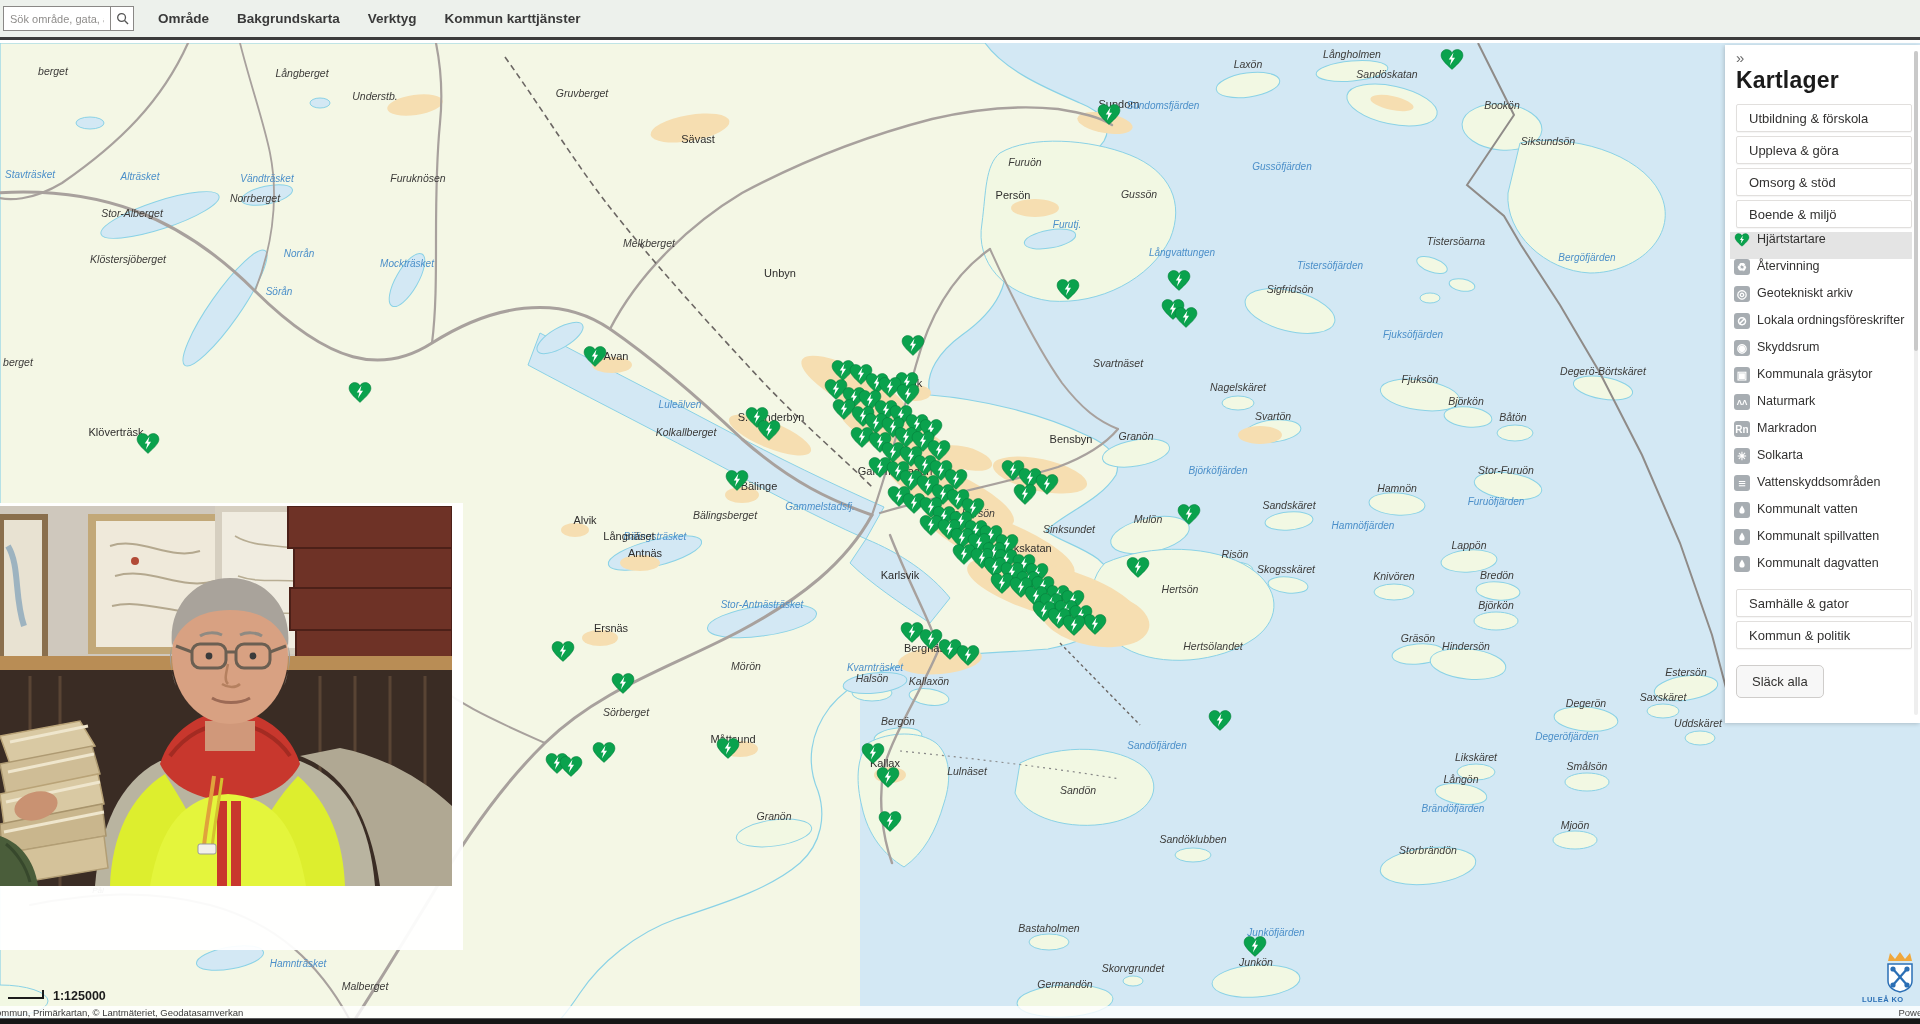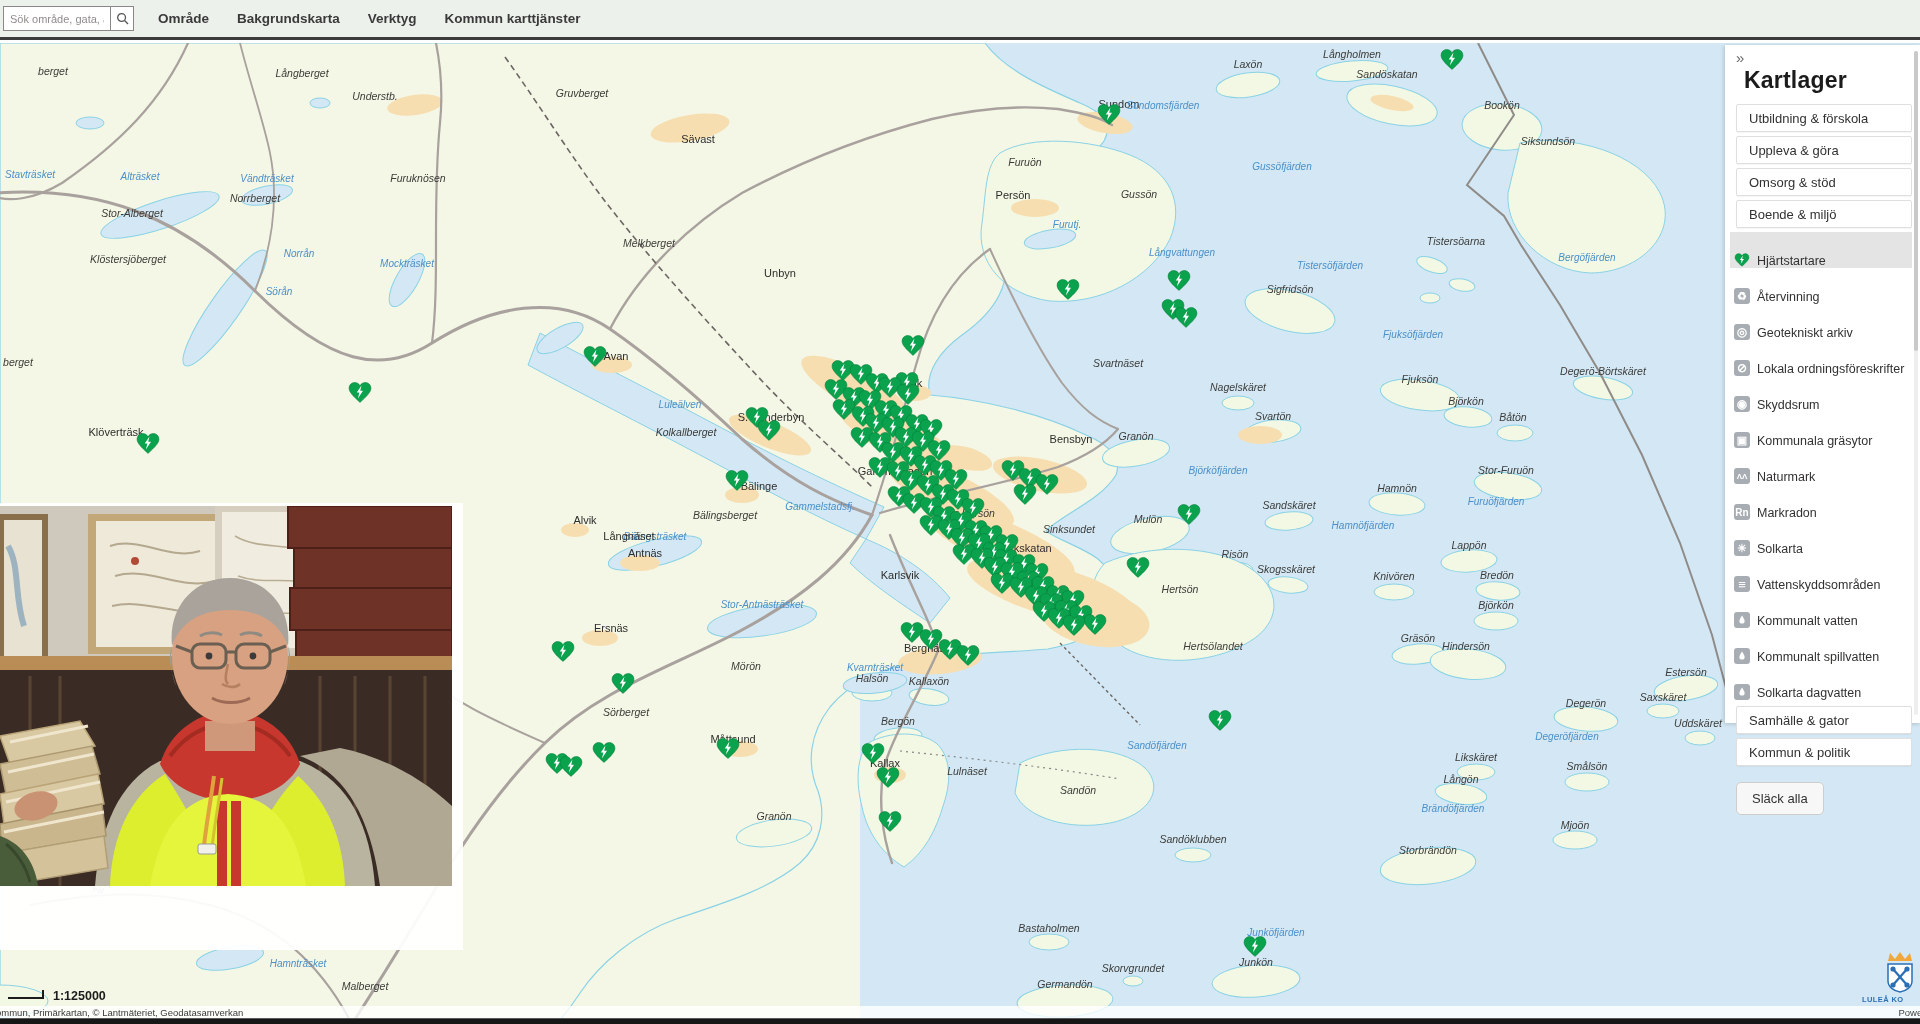--- a/index.html
+++ b/index.html
@@ -23,26 +23,26 @@
   .lp { font-size:11px; fill:#2e2d2c; }
   .lt { font-size:10.5px; font-style:italic; fill:#3c3b39; }
   .lw { font-size:10px; font-style:italic; fill:#4b8fc9; }
   .lsm { font-size:8px; }
   text { text-anchor:middle; font-family:"Liberation Sans", sans-serif; }
 
   
   #layer-panel { position:absolute; left:1725px; top:45px; width:195px; height:678px; background:#fff;
     z-index:30; box-shadow:-1px 1px 4px rgba(0,0,0,.18); padding:6px 8px 0 11px; }
   #panel-chevron { color:#6b6b6b; font-size:15px; cursor:pointer; line-height:14px; }
-  #panel-title { font-size:23px; font-weight:700; color:#1b1b1b; margin:2px 0 10px 8px; letter-spacing:.2px; }
+  #panel-title { font-size:23px; font-weight:700; color:#1b1b1b; margin:2px 0 10px 0; letter-spacing:.2px; }
   .accordion { border:1px solid #e1dfdd; background:#fff; border-radius:2px; height:28px; display:flex;
     align-items:center; padding-left:12px; font-size:13px; color:#323130; margin-bottom:4px; cursor:pointer;
     box-shadow:0 1px 1px rgba(0,0,0,.04); }
   #layers-list { margin:4px 0 6px 0; }
-  .layer-row { display:flex; align-items:flex-end; height:36px; padding-left:4px; cursor:pointer; margin-left:-6px; padding-right:18px;}
+  .layer-row { display:flex; align-items:flex-start; height:27px; padding-left:4px; cursor:pointer; margin-left:-6px; padding-right:18px;}
   .layer-row.selected { background:#e4e4e4; }
   .layer-ico { width:16px; height:16px; border-radius:3px; background:#a7adb2; color:#fff; display:flex;
     align-items:center; justify-content:center; font-size:10px; font-weight:700; margin-right:7px; flex:none; overflow:hidden;}
   .layer-ico.green { background:transparent; }
   .layer-label { font-size:12.5px; color:#323130; white-space:nowrap; }
   #clear-all-btn { margin-top:12px; display:inline-block; border:1px solid #cfcdcb; background:#f7f7f7;
     border-radius:5px; font-size:13px; color:#323130; padding:8px 15px; cursor:pointer; }
   #panel-scrollbar { position:absolute; right:2px; top:6px; width:4px; height:664px; background:#eee; border-radius:2px;}
   #panel-scrollbar .thumb { position:absolute; top:0; width:4px; height:300px; background:#c9c9c9; border-radius:2px;}
 
@@ -606,21 +606,21 @@
             </svg>
           </span>
           <span class="layer-label">Kommunalt spillvatten</span>
         </div>
         <div class="layer-row">
           <span class="layer-ico">
             <svg viewBox="0 0 16 16" width="12" height="12">
               <path d="M8 2 C9.8 5.2 11.5 7 11.5 9.3 A3.5 3.5 0 1 1 4.5 9.3 C4.5 7 6.2 5.2 8 2 Z" fill="#fff"></path>
             </svg>
           </span>
-          <span class="layer-label">Solkarta dagvatten</span>
+          <span class="layer-label">Kommunalt dagvatten</span>
         </div>
       </div>
     <div class="accordion">Samhälle &amp; gator</div>
     <div class="accordion">Kommun &amp; politik</div>
     <div id="clear-all-btn">Släck alla</div>
     <div id="panel-scrollbar">
         <div class="thumb"></div>
       </div>
   </div>
 

